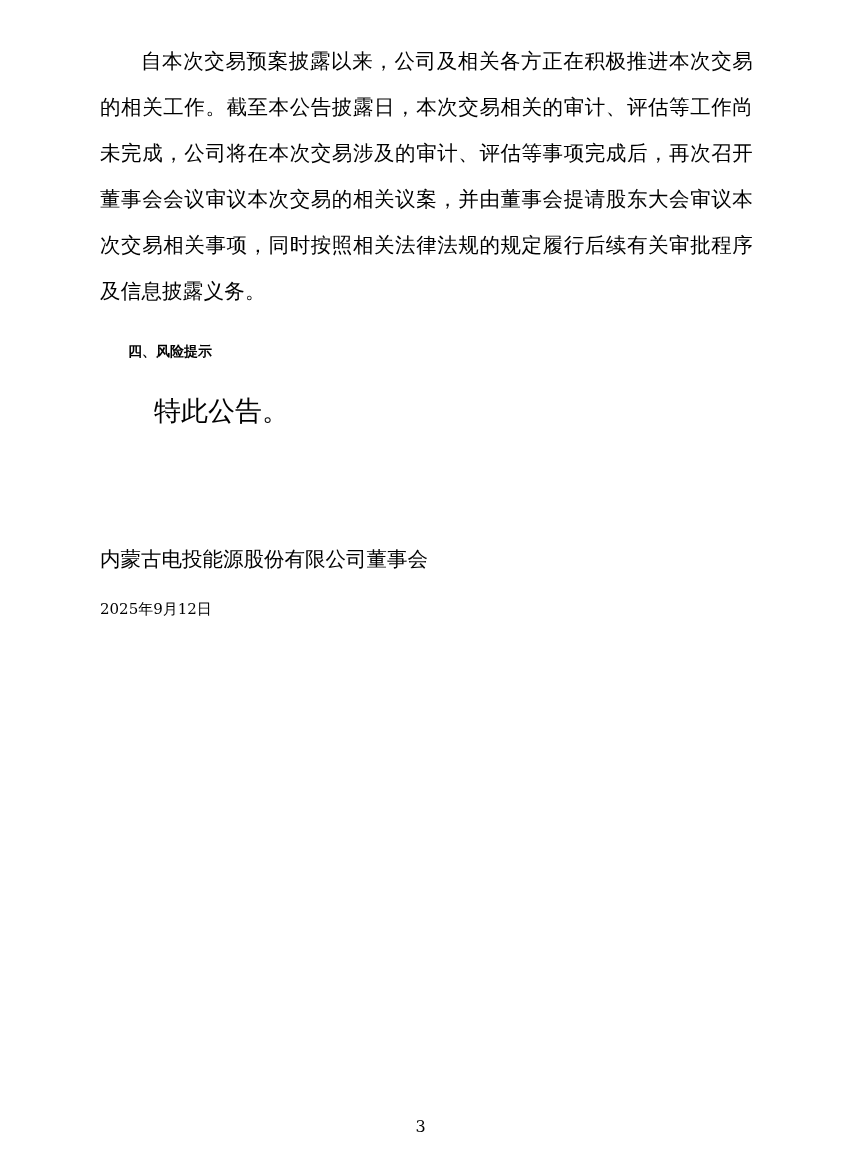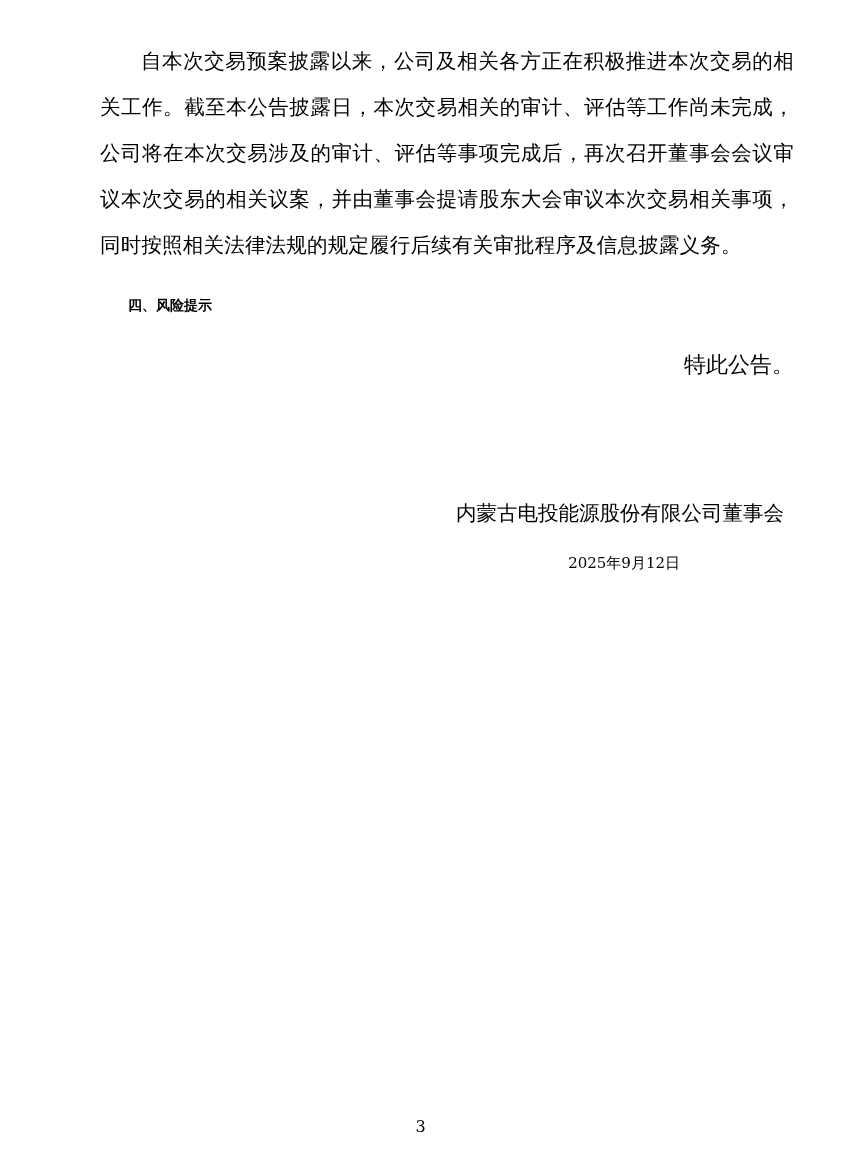--- a/index.html
+++ b/index.html
@@ -15,52 +15,50 @@
     color: #000000;
     overflow: hidden;
   }
   .page {
     position: absolute;
     left: 0;
     top: 0;
     width: 841px;
     height: 1162px;
     box-sizing: border-box;
-    padding: 38px 47px 0 100px;
+    padding: 38px 88px 0 100px;
   }
   .para {
     font-size: 20.5px;
     line-height: 46px;
     text-align: justify;
     text-justify: inter-ideograph;
     text-indent: 2em;
     margin: 0;
     letter-spacing: 0.2px;
   }
   .heading {
     font-size: 14px;
     line-height: 46px;
     font-weight: bold;
     font-family: "DejaVu Sans", "Liberation Sans", sans-serif;
     text-indent: 2em;
     margin: 0;
   }
   .closing {
-    font-size: 22px;
+    font-size: 27px;
     line-height: 46px;
     text-indent: 2em;
     margin: 0;
-    text-align: right;
   }
   .spacer-sm { height: 14px; }
   .spacer-lg { height: 100px; }
   .signature-block {
     margin-top: 0;
     padding-right: 10px;
-    text-align: right;
   }
   .sign-line {
     font-size: 20.5px;
     line-height: 50px;
     margin: 0;
   }
   .sign-date {
     font-size: 15px;
     line-height: 50px;
     margin: 0;

